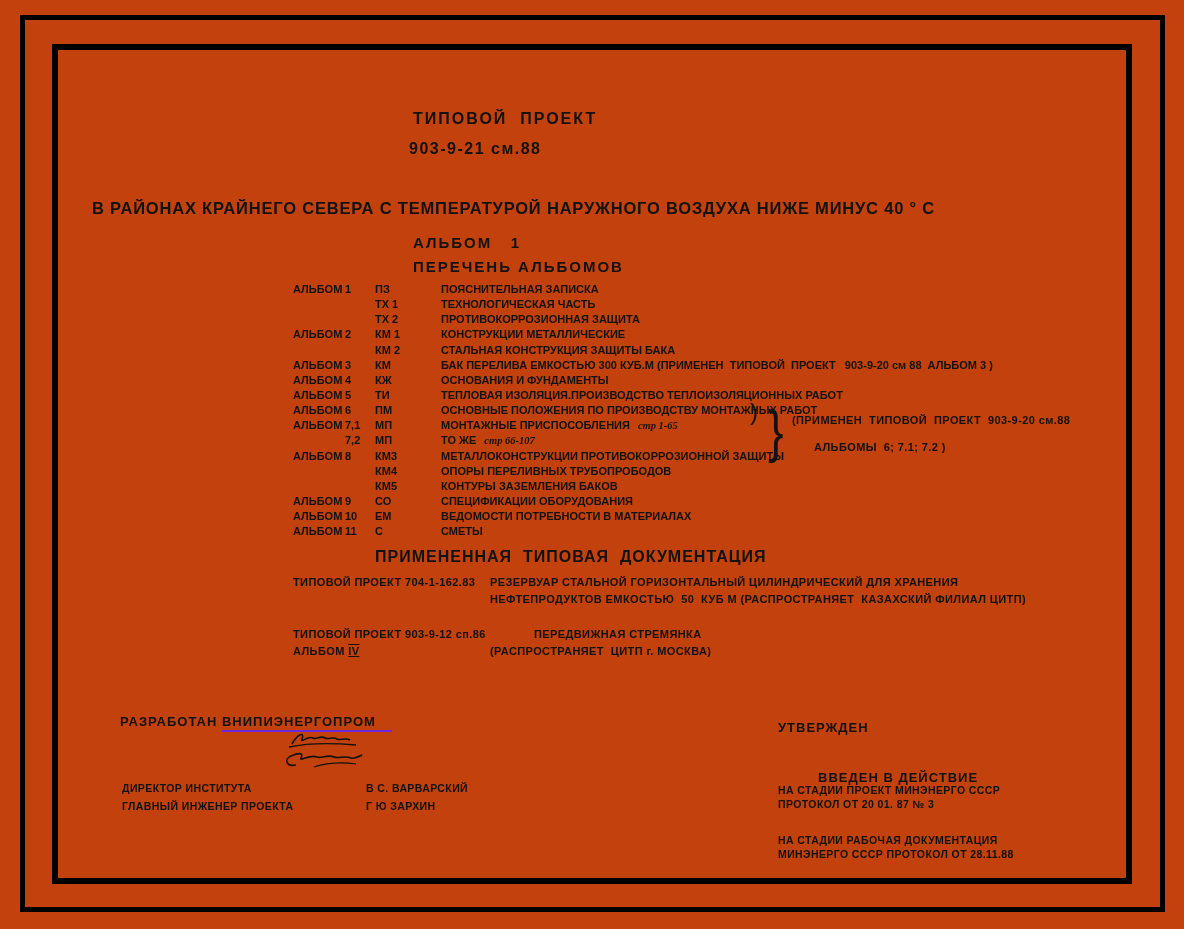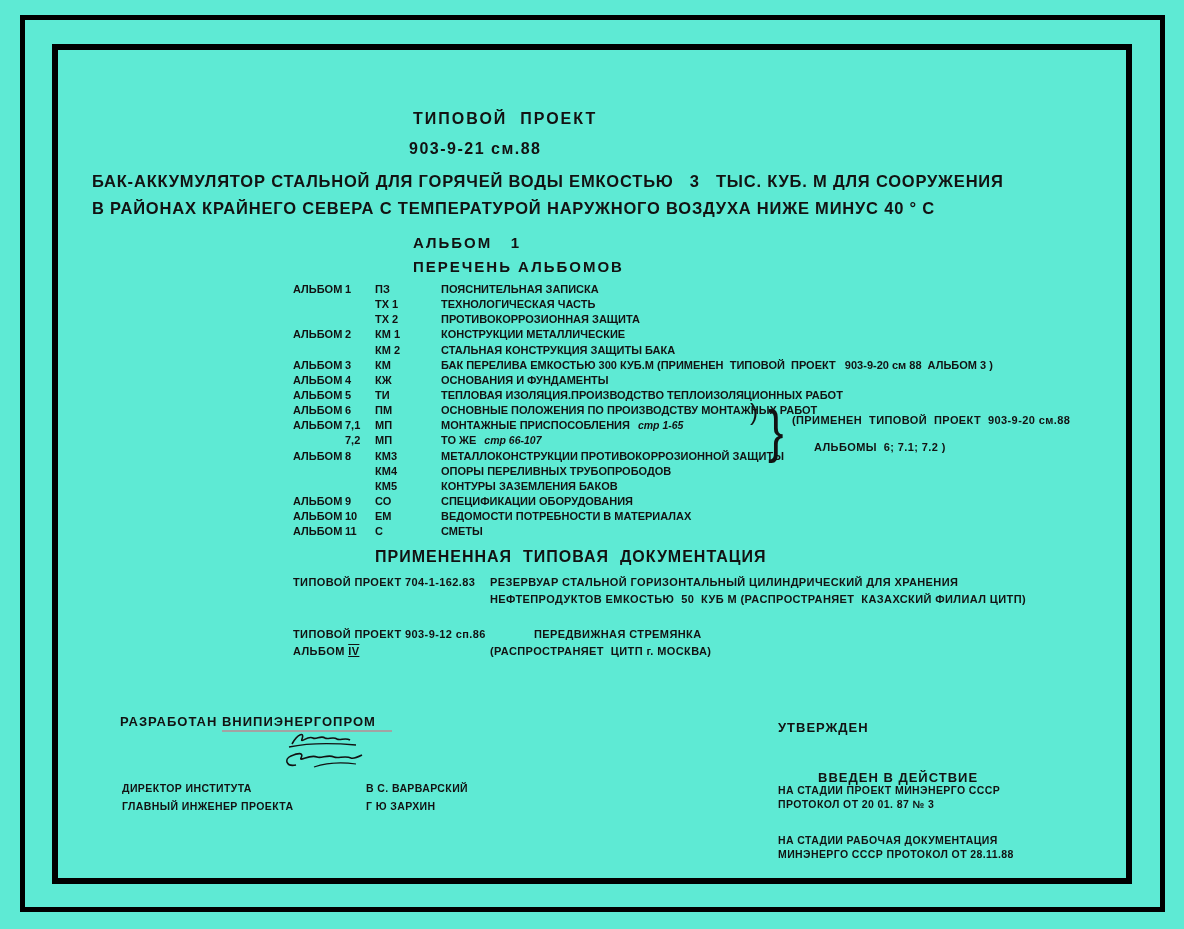--- a/index.html
+++ b/index.html
@@ -1,53 +1,52 @@
 <!DOCTYPE html>
 <html><head>
 <meta charset="utf-8">
 <style>
   html,body{margin:0;padding:0;background:#ffffff;}
-  .page{position:relative;width:1184px;height:929px;background:#5eead4;overflow:hidden;
+  .page{position:relative;width:1184px;height:929px;background:#c2410c;overflow:hidden;
         font-family:"Liberation Sans",sans-serif;color:#121212;}
   .frame{position:absolute;box-sizing:border-box;background:transparent;}
   .frame.outer{left:20px;top:15px;width:1145px;height:897px;border:5px solid #000;}
   .frame.inner{left:52px;top:44px;width:1080px;height:840px;border:6px solid #000;}
   .t{position:absolute;white-space:pre;font-weight:700;letter-spacing:.4px;}
   .h-doc{font-size:16px;letter-spacing:2px;}
   .h-num{font-size:16px;letter-spacing:1.5px;}
   .h-main{font-size:16.5px;letter-spacing:.8px;}
   .h-sec{font-size:15px;letter-spacing:2px;}
   .h-sec2{font-size:16px;letter-spacing:1px;}
   .body-sm{font-size:11px;}
   .rows{position:absolute;left:293px;top:282px;}
   .arow{display:flex;height:15.15px;line-height:15.15px;font-size:11px;font-weight:700;}
   .arow .c1{width:52px;white-space:pre;}
   .arow .c2{width:30px;white-space:pre;}
   .arow .c3{width:66px;white-space:pre;}
   .arow .c4{white-space:pre;}
-  .arow .c5{white-space:pre;font-style:italic;font-family:Liberation Sans, sans-serif;font-weight:700;
+  .arow .c5{white-space:pre;font-style:italic;font-family:Liberation Serif, serif;font-weight:700;
             font-size:10.5px;margin-left:8px;}
   .paren-tall{position:absolute;font-size:24px;font-weight:400;}
   .big-brace{position:absolute;font-size:58px;font-weight:400;transform:scaleX(.8);line-height:1;}
   .footer-h{font-size:13px;letter-spacing:1px;}
   .footer-s{font-size:10.5px;margin-top:44px;}
-  .org-underline{border-bottom:2px solid #a3a3a3;padding-right:16px;padding-bottom:1px;}
+  .org-underline{border-bottom:2px solid #6d28d9;padding-right:16px;padding-bottom:1px;}
   .album-iv{text-decoration:underline overline;}
   svg.sig{position:absolute;}
 </style>
 </head>
 <body>
 
 <div class="page">
   <div class="frame outer"></div>
   <div class="frame inner"></div>
 
   <div class="t h-doc" style="left:413px;top:110px;">ТИПОВОЙ  ПРОЕКТ</div>
   <div class="t h-num" style="left:409px;top:140px;">903-9-21 см.88</div>
-  <div class="t h-main" style="left:92px;top:172px;">БАК-АККУМУЛЯТОР СТАЛЬНОЙ ДЛЯ ГОРЯЧЕЙ ВОДЫ ЕМКОСТЬЮ   3   ТЫС. КУБ. М ДЛЯ СООРУЖЕНИЯ</div>
   <div class="t h-main" style="left:92px;top:199px;">В РАЙОНАХ КРАЙНЕГО СЕВЕРА С ТЕМПЕРАТУРОЙ НАРУЖНОГО ВОЗДУХА НИЖЕ МИНУС 40 ° С</div>
   <div class="t h-sec" style="left:413px;top:234px;">АЛЬБОМ   1</div>
   <div class="t h-sec" style="left:413px;top:258px;">ПЕРЕЧЕНЬ АЛЬБОМОВ</div>
 
   <div class="rows">
     <div class="arow">
         <span class="c1">АЛЬБОМ</span>
         <span class="c2">1</span>
         <span class="c3">ПЗ</span>
         <span class="c4">ПОЯСНИТЕЛЬНАЯ ЗАПИСКА</span>

